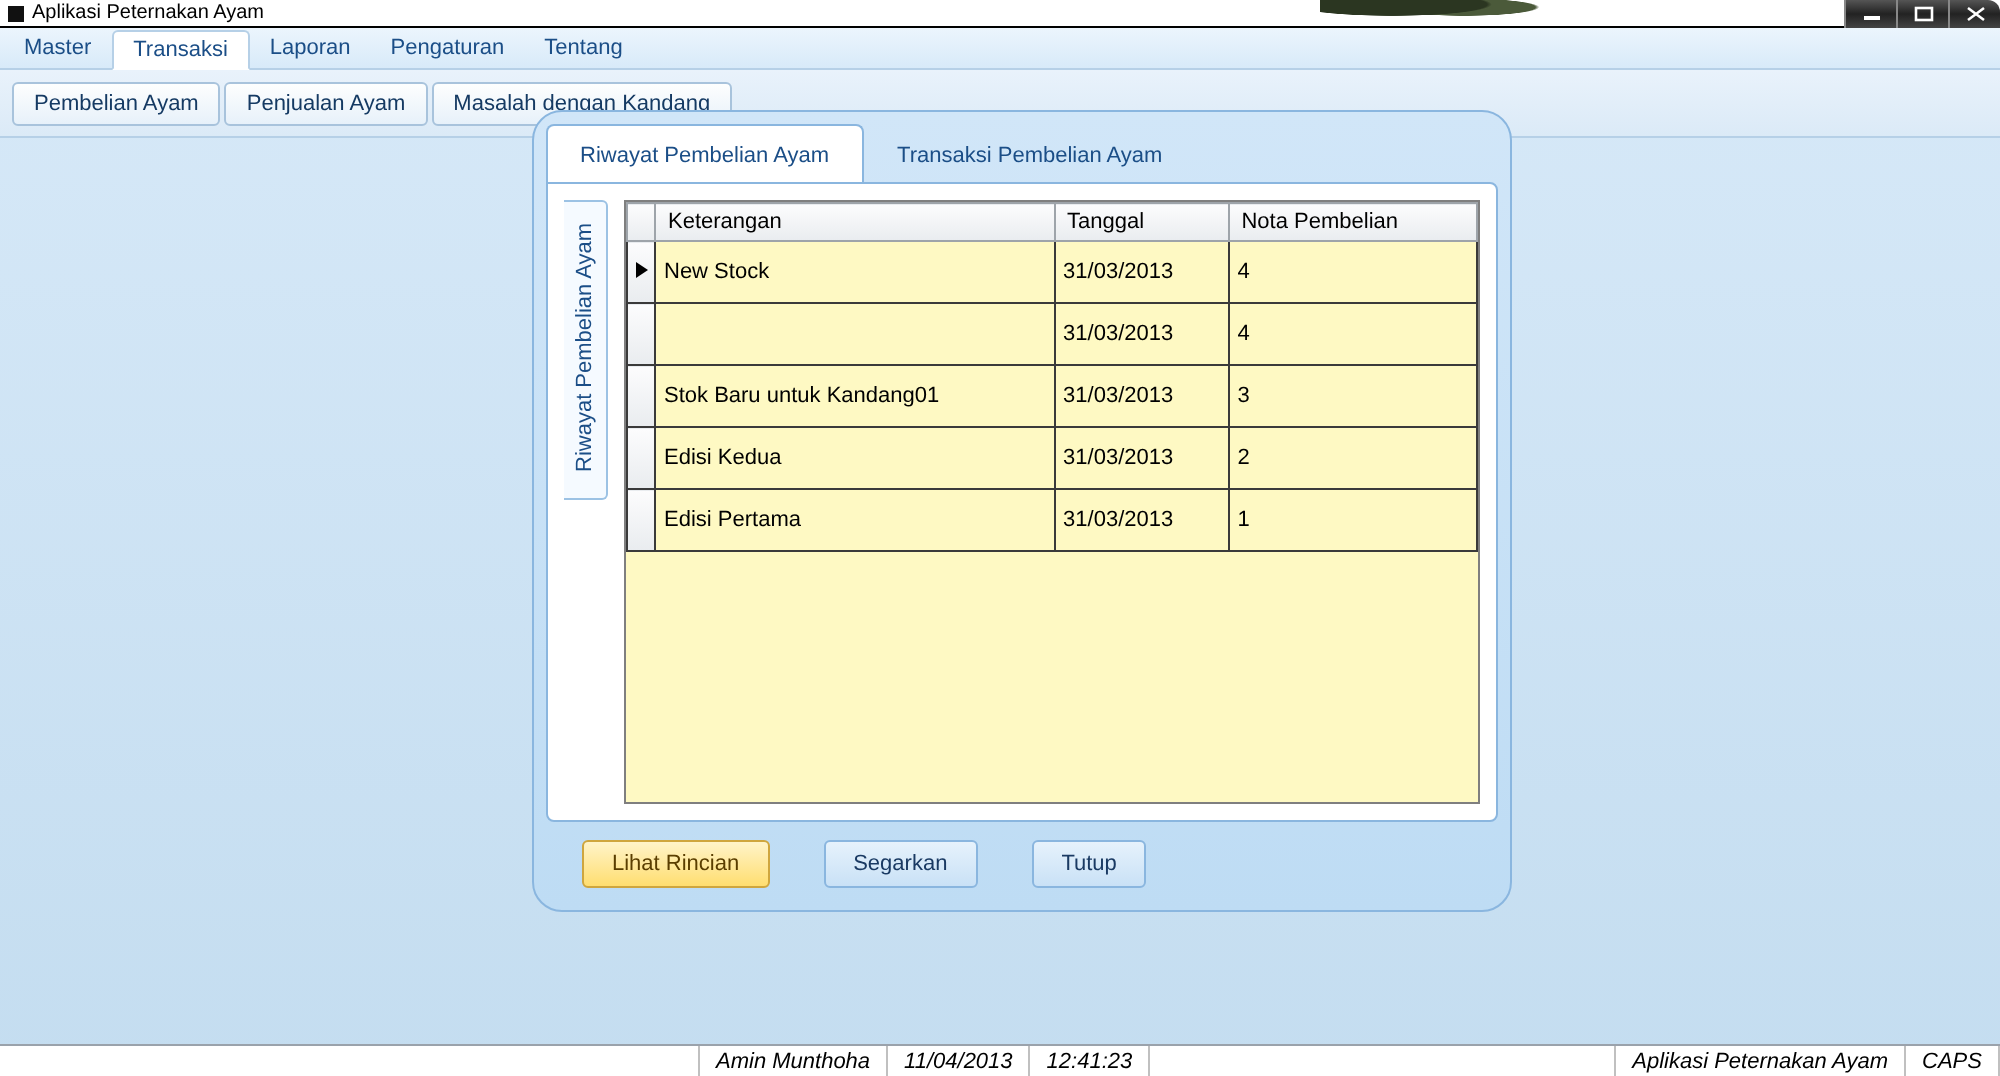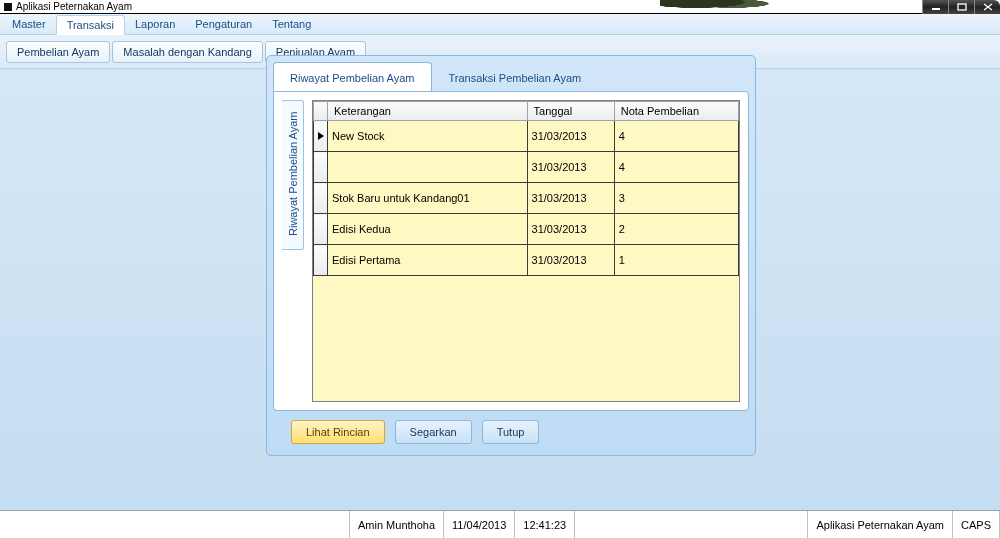--- a/index.html
+++ b/index.html
@@ -56,21 +56,21 @@
     color: #153a63; cursor: default;
   }
 
   
   .client { position: absolute; left: 0; top: 69px; right: 0; bottom: 16px; }
 
   
   .panel {
     position: absolute; left: 266px; top: -14px; width: 490px; height: 401px;
     background: linear-gradient(to bottom,#d1e6f8,#bedcf4);
-    border: 1px solid #8ab6df; border-radius: 5px; padding: 6px 6px 8px 6px;
+    border: 1px solid #8ab6df; border-radius: 15px; padding: 6px 6px 8px 6px;
   }
   .tabheader { display:flex; height:30px; margin-bottom:-1px; }
   .tabh {
     padding: 0 16px; display:flex; align-items:center; color:#1b4e87;
     border:1px solid transparent; border-bottom:none; border-radius:4px 4px 0 0;
     cursor: default;
   }
   .tabh.active { background:#fff; border-color:#8ab6df; }
   .panel-body {
     background:#fff; border:1px solid #8ab6df; border-radius:0 4px 4px 4px;
@@ -89,35 +89,35 @@
     background: linear-gradient(to bottom,#fcfcfd,#e9ecef);
     border:1px solid #9ea4aa; padding:3px 6px; text-align:left; font-weight:normal;
     color:#000;
   }
   .grid-table td {
     border:1px solid #3a3a3a; padding:1px 4px; color:#000; height:31px;
   }
   .grid-table td:first-child, .grid-table th:first-child { width:14px; text-align:center; padding:0; }
   .row-indicator { display:inline-block; width:0;height:0;border-top:4px solid transparent;border-bottom:4px solid transparent;border-left:6px solid #000; }
 
-  .panel-buttons { position:absolute; left:24px; bottom:11px; display:flex; gap:10px; }
+  .panel-buttons { position:absolute; left:24px; bottom:11px; display:flex; gap:27px; }
   .pbtn {
     height:24px; padding:0 14px; border:1px solid #8ab6df; border-radius:3px;
     background:linear-gradient(to bottom,#e6f2fc,#c9e1f6);
     color:#1a3a63; display:flex; align-items:center; cursor:default;
   }
   .pbtn.primary {
     background:linear-gradient(to bottom,#fff4c9,#ffde70);
     border-color:#cfa63e; color:#5a3e00;
   }
 
   
   .statusbar {
-    position:absolute; left:0; right:0; bottom:0; height:28px; background:#fff;
-    border-top:1px solid #9aa2ab; display:flex; align-items:stretch;
+    position:absolute; left:0; right:0; bottom:0; height:16px; background:#fff;
+    border-top:1px solid #9aa2ab; display:flex; align-items:stretch;font-style:italic;
   }
   .status-cell {
     border-right:1px solid #c0c0c0; padding:0 8px; display:flex; align-items:center;
     color:#000;
   }
   .status-cell.flex { flex:1; }
 </style>
 </head>
 <body>
 
@@ -147,22 +147,22 @@
 <div class="menubar">
   <div class="menu-item">Master</div>
   <div class="menu-item active-tab">Transaksi</div>
   <div class="menu-item">Laporan</div>
   <div class="menu-item">Pengaturan</div>
   <div class="menu-item">Tentang</div>
 </div>
 
 <div class="toolbar-row">
   <div class="tool-btn">Pembelian Ayam</div>
+  <div class="tool-btn">Penjualan Ayam</div>
   <div class="tool-btn">Masalah dengan Kandang</div>
-  <div class="tool-btn">Penjualan Ayam</div>
 </div>
 
 <div class="client">
 
   <div class="panel">
     <div class="tabheader">
       <div class="tabh active">Riwayat Pembelian Ayam</div>
       <div class="tabh">Transaksi Pembelian Ayam</div>
     </div>
 

